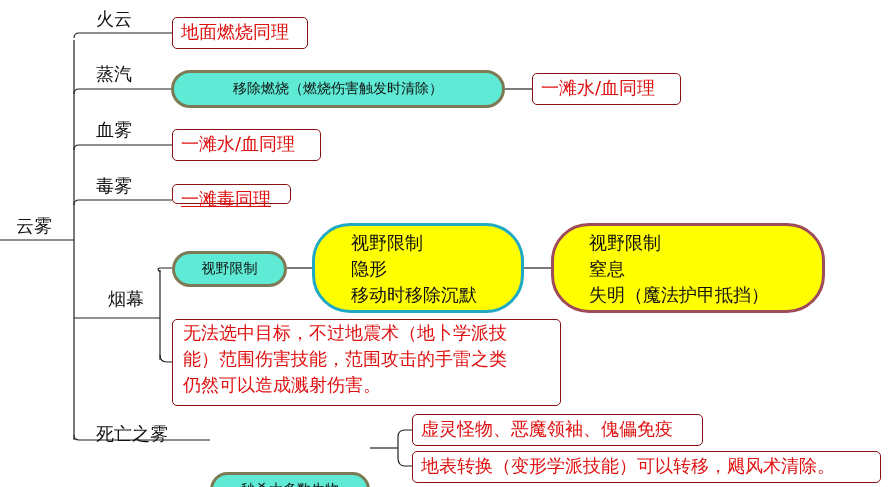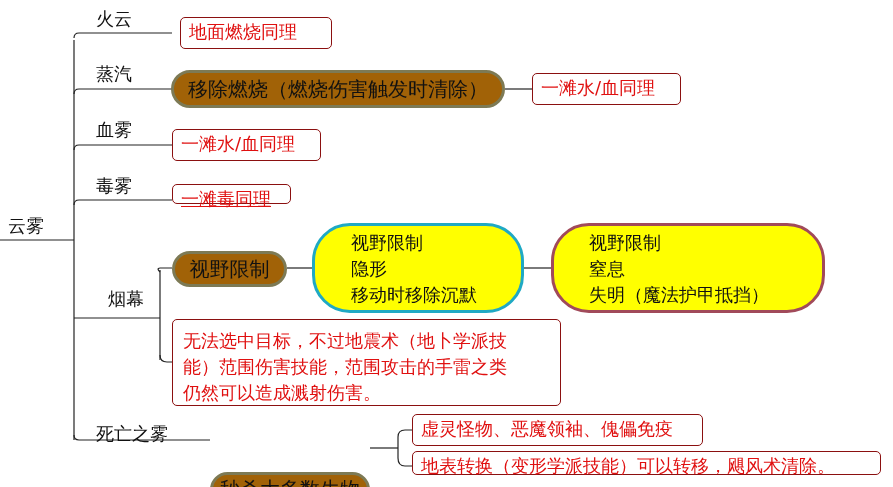--- a/index.html
+++ b/index.html
@@ -1,22 +1,22 @@
 <!DOCTYPE html>
 <html><head>
   <meta charset="utf-8">
   <style>
     html, body { margin:0; padding:0; background:#ffffff; }
     body { width:893px; height:487px; position:relative; overflow:hidden;
            font-family:"DejaVu Sans", sans-serif; color:#000; }
     .label { position:absolute; font-size:18px; line-height:20px; color:#111; white-space:nowrap; }
     .redbox { position:absolute; border:1.5px solid #8b1010; border-radius:5px; background:#fff;
               color:#e01010; font-size:18px; line-height:24px; padding:2px 8px; box-sizing:border-box; white-space:nowrap; }
-    .pill { position:absolute; background:#a16207; border:3px solid #7d7a55; border-radius:20px;
-            font-size:20px; color:#111; box-sizing:border-box; display:flex; align-items:center; justify-content:center; white-space:nowrap;font-family:Liberation Mono, monospace; }
+    .pill { position:absolute; background:#5eead4; border:3px solid #7d7a55; border-radius:20px;
+            font-size:14px; color:#111; box-sizing:border-box; display:flex; align-items:center; justify-content:center; white-space:nowrap;font-family:Liberation Mono, monospace; }
     .bigpill { position:absolute; background:#ffff00; border-radius:38px; box-sizing:border-box;
                font-size:18px; line-height:26px; color:#111; padding:4px 0 4px 0; }
     .bigpill div { white-space:nowrap; }
     svg.lines { position:absolute; left:0; top:0; }
   </style>
 </head>
 <body>
 
 <svg class="lines" width="893" height="487">
   <g fill="none" stroke="#222" stroke-width="1.2">
@@ -40,24 +40,24 @@
     <path d="M287 268 H312"></path>
     <path d="M524 268 H551"></path>
 
     <path d="M370 448 H398"></path>
     <path d="M398 437 Q398 430 405 430 H412"></path>
     <path d="M398 437 V458"></path>
     <path d="M398 458 Q398 466 405 466 H412"></path>
   </g>
 </svg>
 
-<div class="label" style="left:8px;top:216px;text-align:center;">云雾</div>
+<div class="label" style="left:16px;top:216px;text-align:center;">云雾</div>
 
 <div class="label" style="left:96px;top:9px;">火云</div>
-<div class="redbox" style="left:180px;top:17px;width:152px;height:32px;">地面燃烧同理</div>
+<div class="redbox" style="left:172px;top:17px;width:136px;height:32px;">地面燃烧同理</div>
 
 <div class="label" style="left:96px;top:64px;">蒸汽</div>
 <div class="pill" style="left:171px;top:70px;width:334px;height:38px;">移除燃烧（燃烧伤害触发时清除）</div>
 <div class="redbox" style="left:532px;top:73px;width:149px;height:32px;">一滩水/血同理</div>
 
 <div class="label" style="left:96px;top:120px;">血雾</div>
 <div class="redbox" style="left:172px;top:129px;width:149px;height:32px;">一滩水/血同理</div>
 
 <div class="label" style="left:96px;top:176px;">毒雾</div>
 <div class="redbox" style="left:172px;top:184px;width:119px;height:20px;text-decoration:underline;">一滩毒同理</div>
@@ -70,22 +70,22 @@
   <div>隐形</div>
   <div>移动时移除沉默</div>
 </div>
 
 <div class="bigpill" style="left:551px;top:223px;width:274px;height:90px;border:3px solid #a14a5a;padding-left:35px;">
   <div>视野限制</div>
   <div>窒息</div>
   <div>失明（魔法护甲抵挡）</div>
 </div>
 
-<div class="redbox" style="left:172px;top:319px;width:389px;height:87px;line-height:26px;padding:8px 10px;">
+<div class="redbox" style="left:172px;top:319px;width:389px;height:87px;line-height:26px;padding:0 10px;">
   <div>无法选中目标，不过地震术（地卜学派技</div>
   <div>能）范围伤害技能，范围攻击的手雷之类</div>
   <div>仍然可以造成溅射伤害。</div>
 </div>
 
 <div class="label" style="left:96px;top:424px;">死亡之雾</div>
 <div class="pill" style="left:210px;top:431px;width:160px;height:35px;margin-top:41px;">秒杀大多数生物</div>
 <div class="redbox" style="left:412px;top:414px;width:291px;height:32px;">虚灵怪物、恶魔领袖、傀儡免疫</div>
-<div class="redbox" style="left:412px;top:451px;width:469px;height:24px;">地表转换（变形学派技能）可以转移，飓风术清除。</div>
+<div class="redbox" style="left:412px;top:451px;width:469px;height:32px;">地表转换（变形学派技能）可以转移，飓风术清除。</div>
 
 </body></html>

